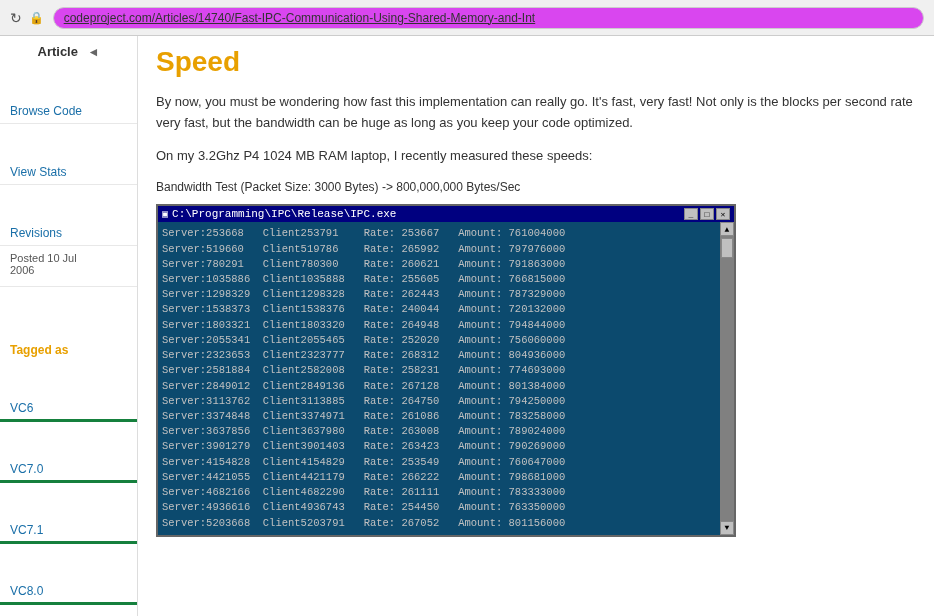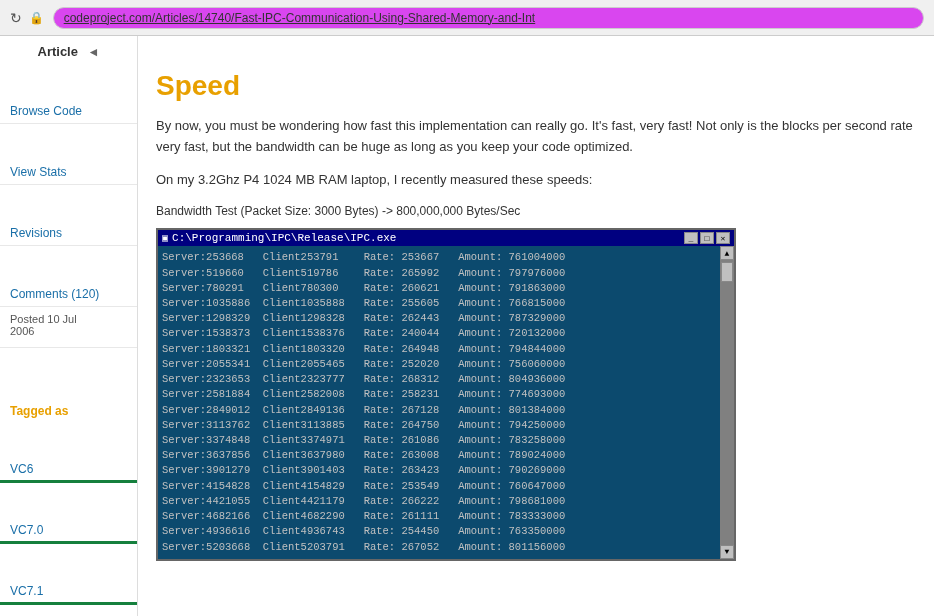--- a/index.html
+++ b/index.html
@@ -47,21 +47,21 @@
     .sidebar .tagged-header {
       padding: 8px 10px 4px 10px; font-weight: bold; color: #e8a000; font-size: 12px; margin-top: 48px;
     }
     .sidebar .tag-item {
       display: block; padding: 4px 10px; color: #1a6fa8; text-decoration: none;
       border-bottom: 3px solid #15803d;
     }
 
     
     .content {
-      flex: 1; overflow-y: auto; padding: 10px 18px 36px 18px; margin-top: 24px;
+      flex: 1; overflow-y: auto; padding: 10px 18px 36px 18px;
     }
     .content h1 {
       font-size: 28px; font-weight: bold; color: #e8a000; margin-bottom: 14px;
     }
     .content .intro-text {
       line-height: 1.6; margin-bottom: 12px; font-size: 13px; color: #333;
     }
     .content .speed-text {
       line-height: 1.6; margin-bottom: 14px; font-size: 13px;
     }
@@ -120,21 +120,20 @@
 <div class="page-container">
 
   <div class="sidebar">
     <div class="article-header">
       <span>Article</span>
       <span class="back-arrow">◄</span>
     </div>
     <a>Browse Code</a>
     <a>View Stats</a>
     <a>Revisions</a>
-    <a>Comments (120)</a>
     <div class="posted-text">Posted 10 Jul<br>2006</div>
     <div class="tagged-header">Tagged as</div>
     <a class="tag-item">VC6</a>
     <a class="tag-item">VC7.0</a>
     <a class="tag-item">VC7.1</a>
     <a class="tag-item">VC8.0</a>
     <a class="tag-item">Win2K</a>
     <a class="tag-item">WinXP</a>
     <a class="tag-item">Win2003</a>
     <a class="tag-item">Vista</a>

